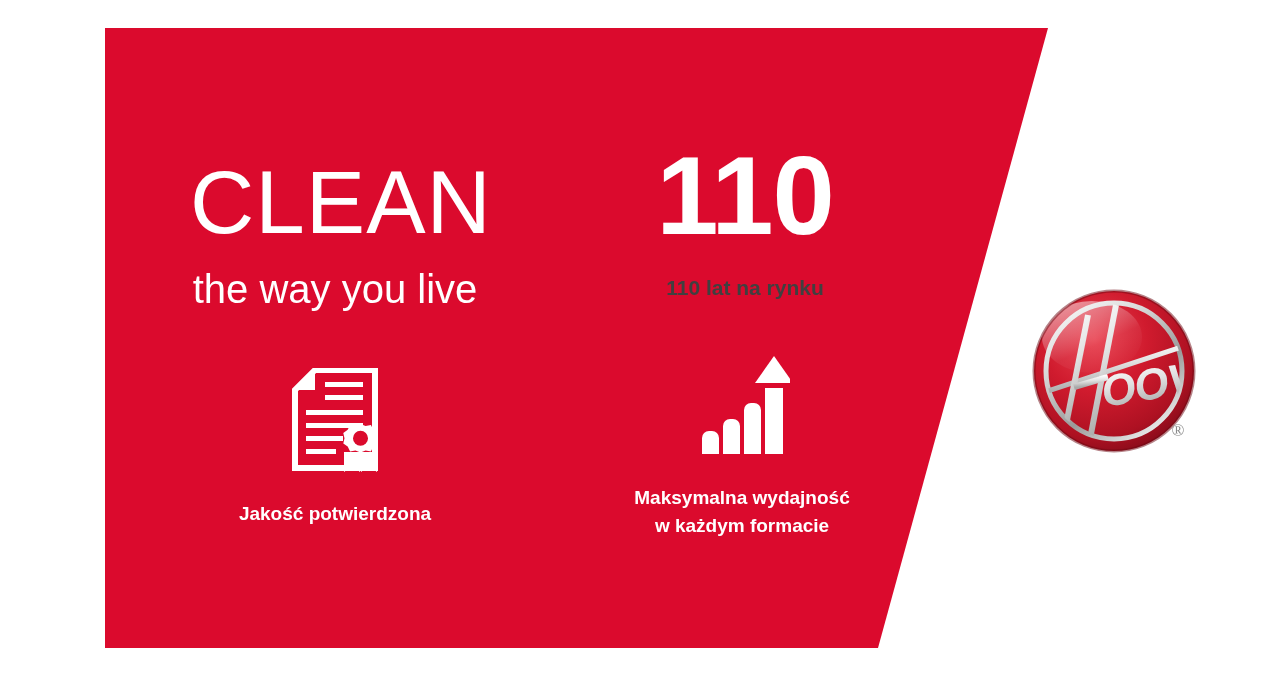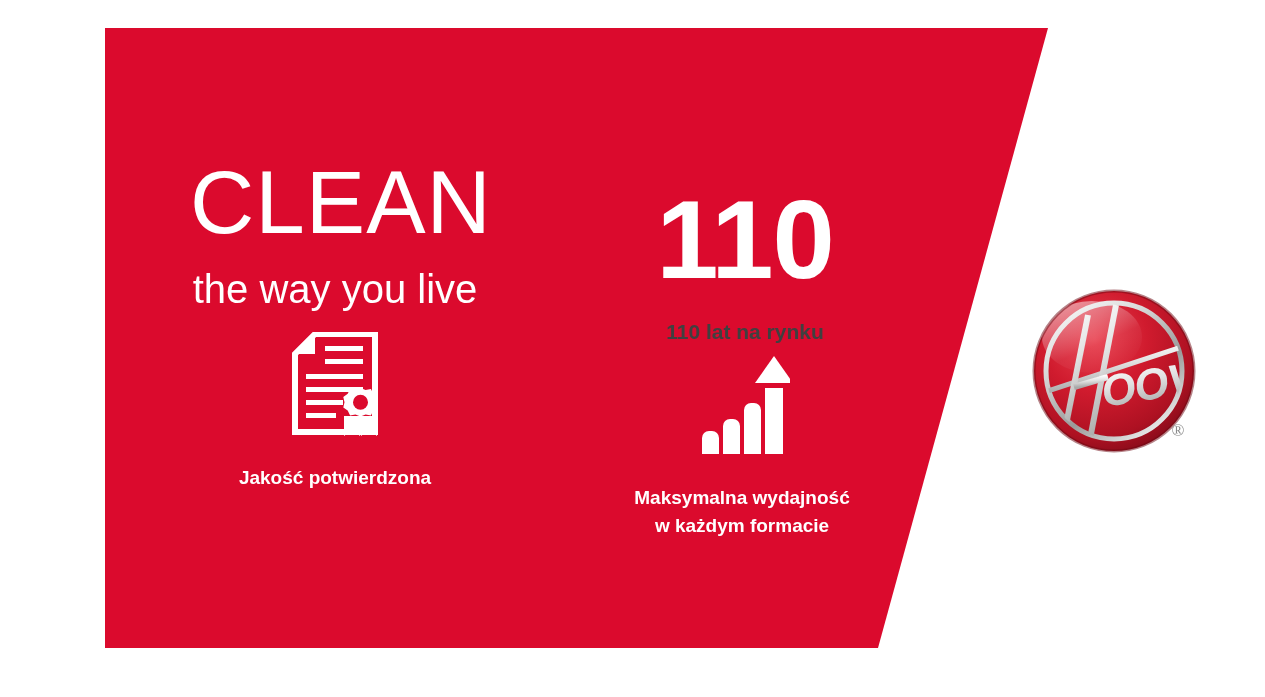--- a/index.html
+++ b/index.html
@@ -62,21 +62,20 @@
     white-space: nowrap;
   }
 
   
   .years-block {
     position: absolute;
     left: 605px;
     top: 140px;
     width: 280px;
     text-align: center;
-    margin-top: 44px;
   }
   .years-number {
     font-family: "Liberation Sans", sans-serif;
     font-size: 112px;
     font-weight: 700;
     letter-spacing: -1px;
     color: #ffffff;
     line-height: 1.0;
     white-space: nowrap;
   }
@@ -88,21 +87,21 @@
     margin-top: 24px;
     white-space: nowrap;
   }
 
   
   .feature {
     position: absolute;
     width: 300px;
     text-align: center;
   }
-  .feature-a { left: 185px; top: 328px; }
+  .feature-a { left: 185px; top: 364px; }
   .feature-b { left: 592px; top: 348px; }
 
   .feature-icon {
     height: 108px;
     display: flex;
     align-items: flex-end;
     justify-content: center;
   }
   .feature-label {
     font-family: "Liberation Sans", sans-serif;

